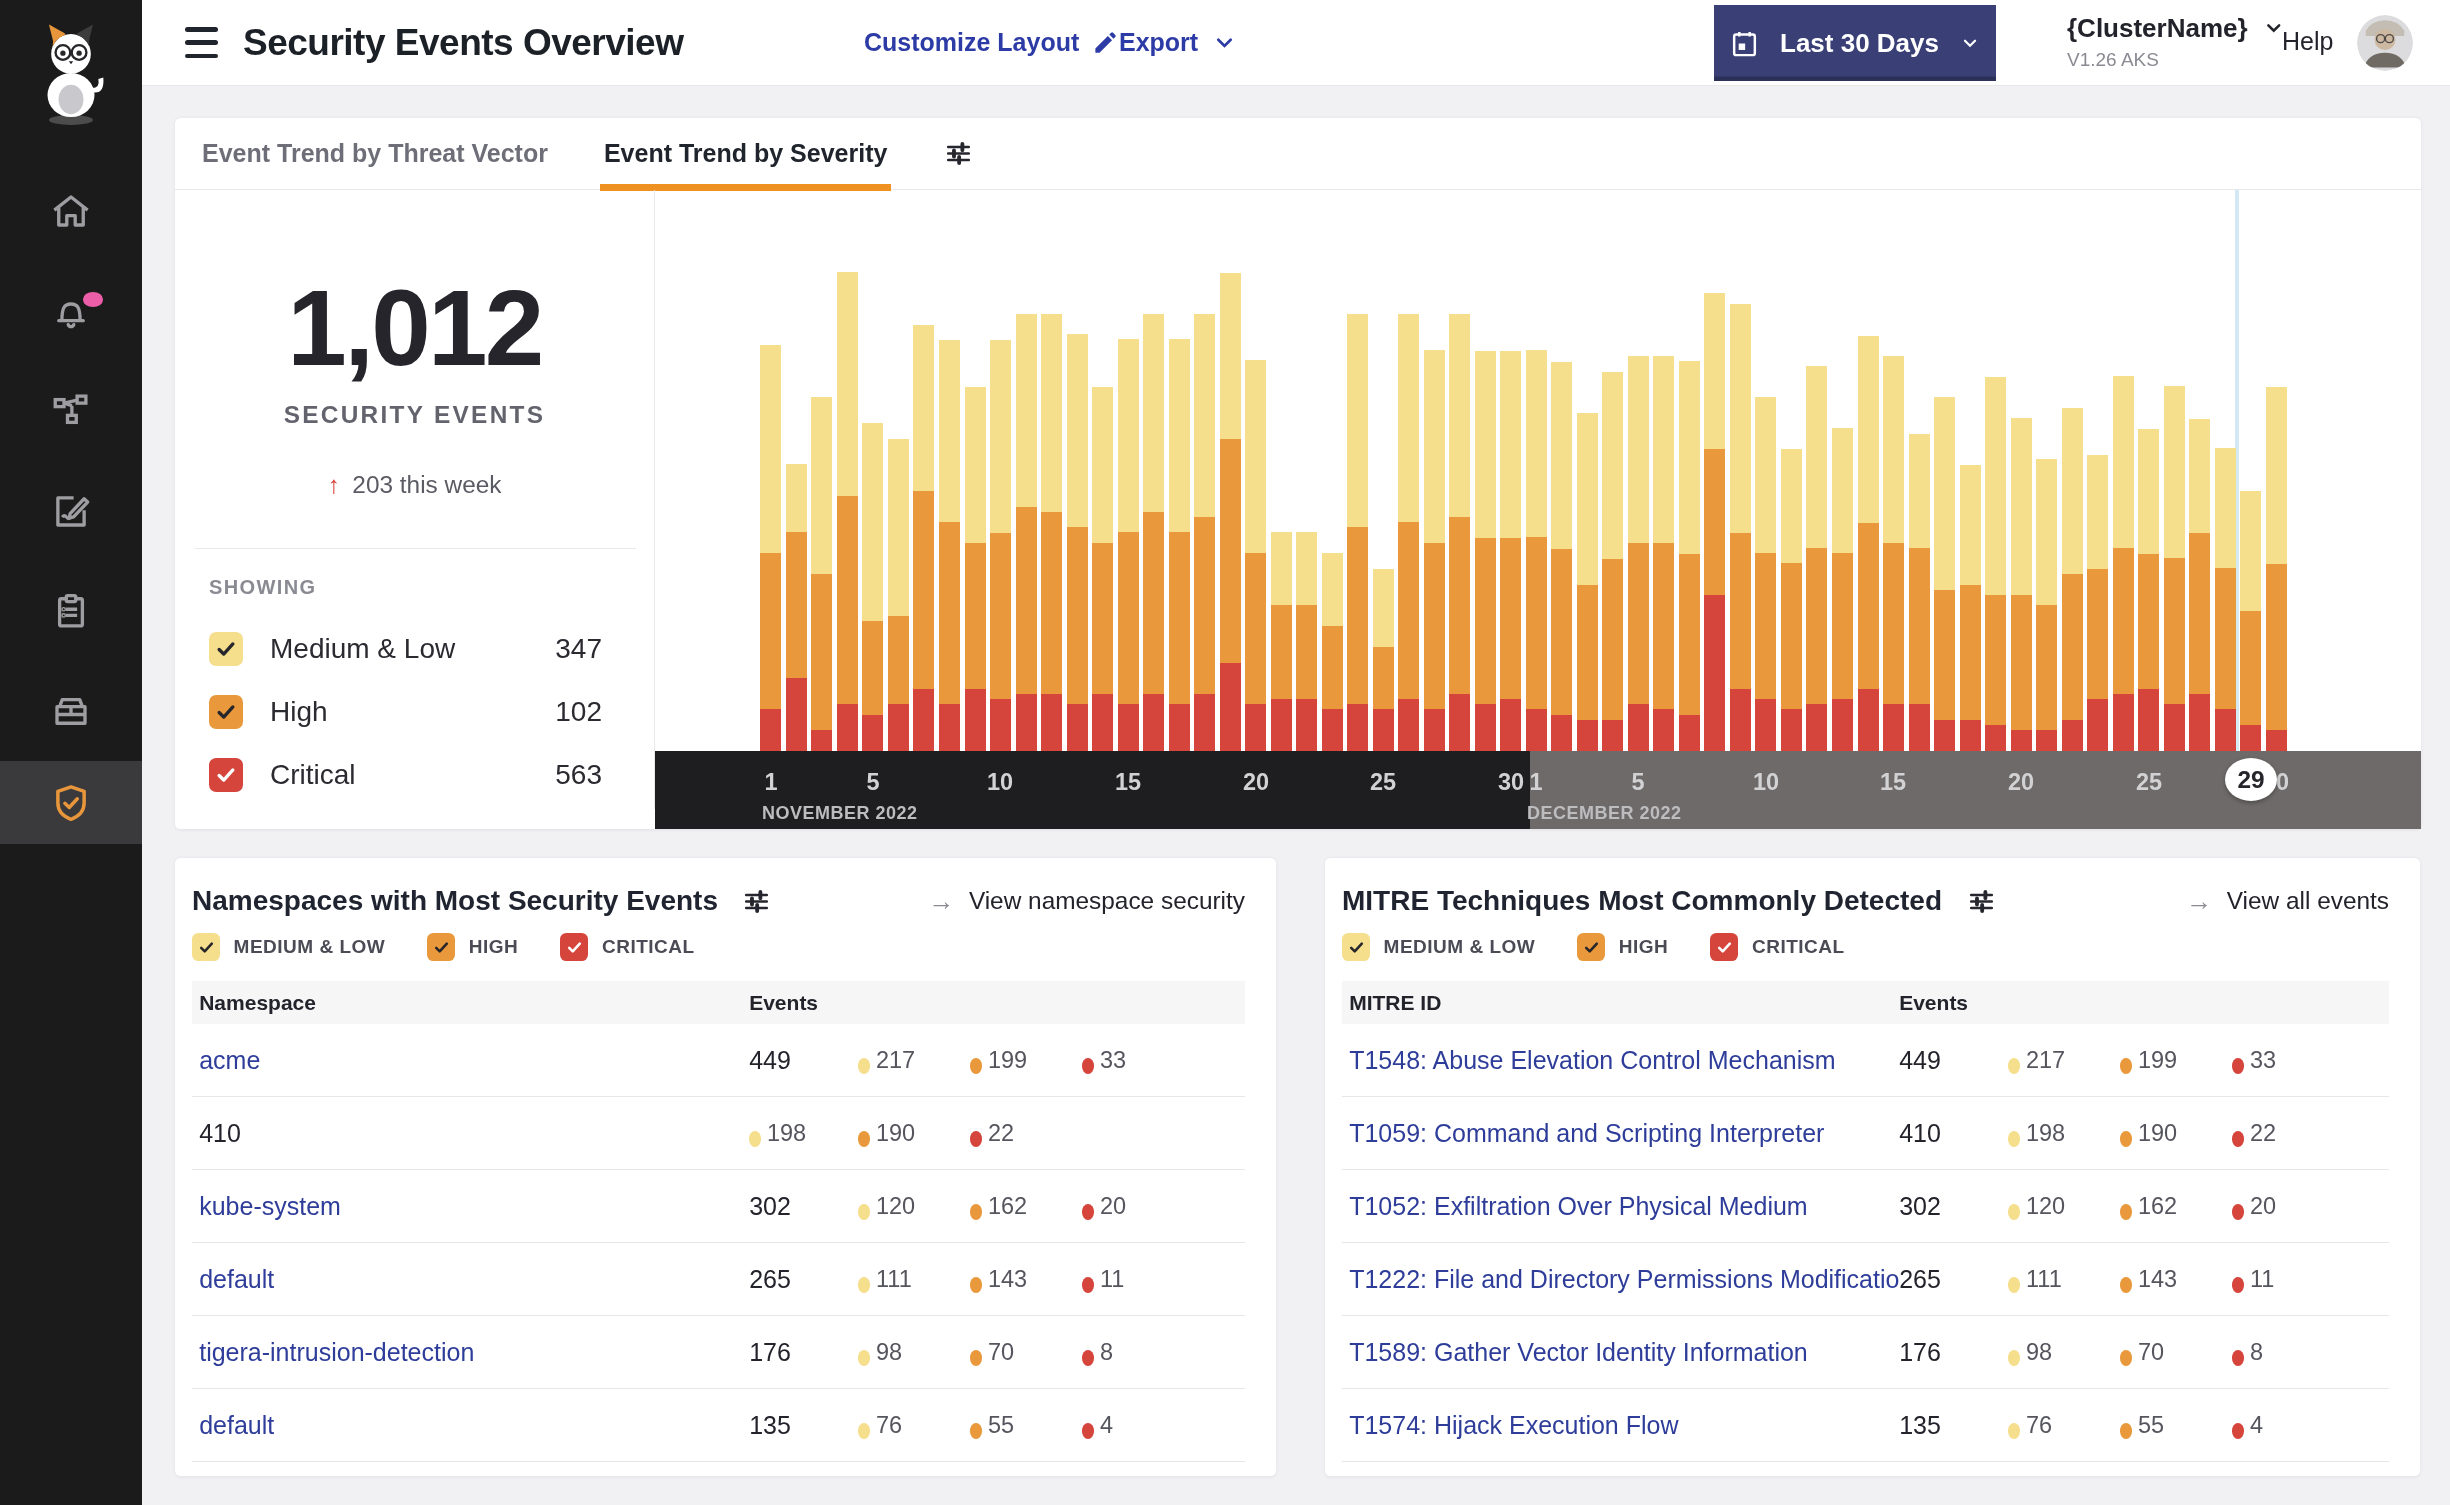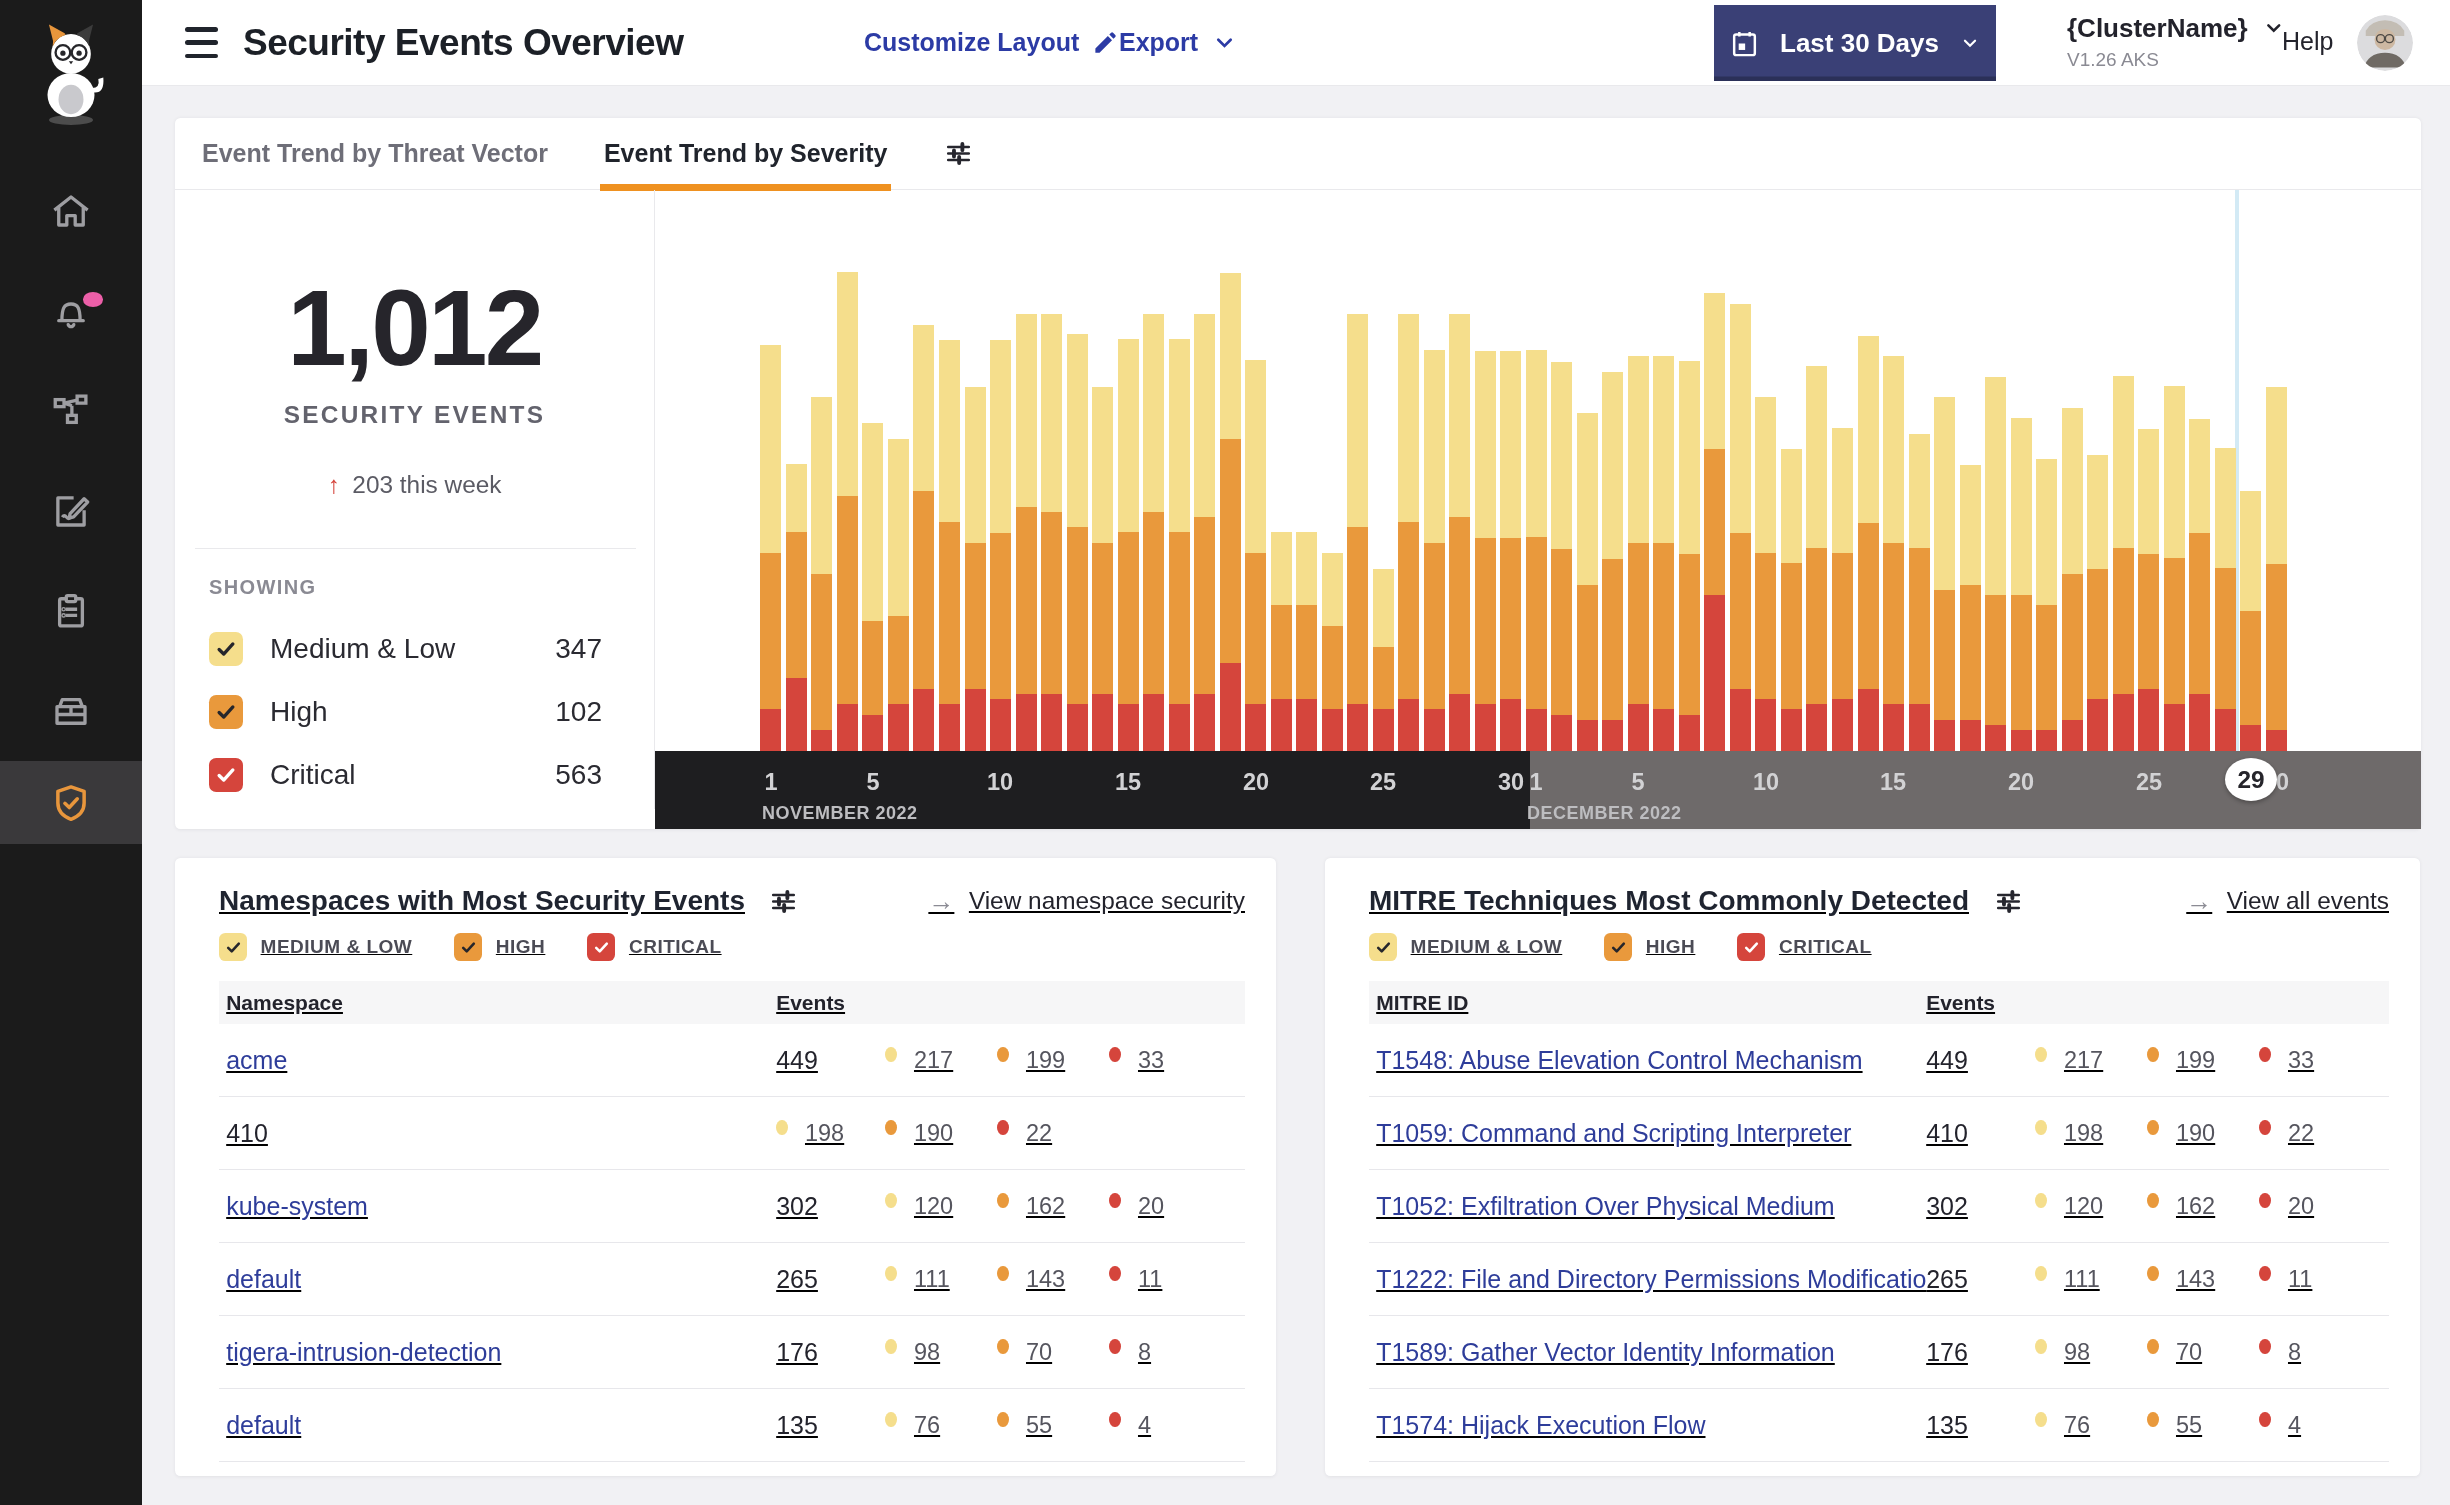--- a/index.html
+++ b/index.html
@@ -77,39 +77,39 @@
   .hoverline { position:absolute; top:0; bottom:0; width:3.6px; background:#d3eaf5; }
   .axis { position:absolute; left:0; right:0; bottom:0; height:78px; }
   .axis-band { position:absolute; top:0; bottom:0; }
   .tick { position:absolute; top:18px; transform:translateX(-50%); font-size:23.5px; font-weight:700; color:#d2d2d4; }
   .month-label { position:absolute; top:52px; font-size:18px; font-weight:600; color:#bdbdc0; letter-spacing:0.5px; }
   .day-pill { position:absolute; width:52px; height:43px; background:#fff; border-radius:50%;
     top:7.2px; transform:translateX(-50%); display:flex; align-items:center; justify-content:center;
     font-size:24.4px; font-weight:700; color:#26252b; box-shadow:0 1.8px 4.5px rgba(0,0,0,.3); }
 
   
-  .panel-pad { padding:27px 31px 0 44px;text-decoration:underline; }
+  .panel-pad { padding:27px 31px 0 17px; }
   .panel-head { display:flex; align-items:center; gap:23.5px; }
   .panel-title { font-size:28px; font-weight:800; color:#1f2430; }
   .panel-link { margin-left:auto; font-size:24.4px; color:#23232c; display:flex; align-items:center; gap:14.5px; cursor:pointer; }
   .panel-link .arr { color:#8b8b94; font-size:26px; }
   .chips { display:flex; gap:42px; margin-top:16.3px; }
   .chip { display:flex; align-items:center; gap:13.6px; cursor:pointer; }
   .chip .cb { width:28px; height:28px; border-radius:6.3px; }
   .chip .cb svg { width:17px; height:17px; }
   .chip-label { font-size:19px; font-weight:700; color:#4b4b55; letter-spacing:0.5px; }
   .tbl { margin-top:20px; }
   .tbl-head { display:grid; grid-template-columns:550px 109px 112px 112px 1fr; align-items:center;
     height:43px; background:#f6f6f7; font-size:21px; font-weight:700; color:#23232c; padding:0 7.2px; }
   .trow { display:grid; grid-template-columns:550px 109px 112px 112px 1fr; align-items:center;
     height:73px; border-bottom:1.8px solid #e7e7eb; padding:0 7.2px; }
   .tname { font-size:25px; color:#2e3d9a; text-decoration:none; cursor:pointer;
     white-space:nowrap; overflow:hidden; }
   .ttotal { font-size:25px; color:#23232c; }
-  .tsev { display:flex; align-items:flex-start; gap:17px; font-size:23.5px; color:#55555e; }
+  .tsev { display:flex; align-items:flex-end; gap:6px; font-size:23.5px; color:#55555e; }
   .dot { width:11.8px; height:15.4px; border-radius:50%; flex:none; }
 </style>
 </head>
 <body>
 
 <aside class="sidebar">
   <div class="logo-wrap">
     <svg width="94" height="107" viewBox="0 0 64 72">
       <ellipse cx="32" cy="67" rx="15" ry="3.4" fill="#4c4c4c"></ellipse>
       <path d="M46 48 q9 2 8 -10 l-3.4 1 q1.5 7 -6 6 z" fill="#fff"></path>

